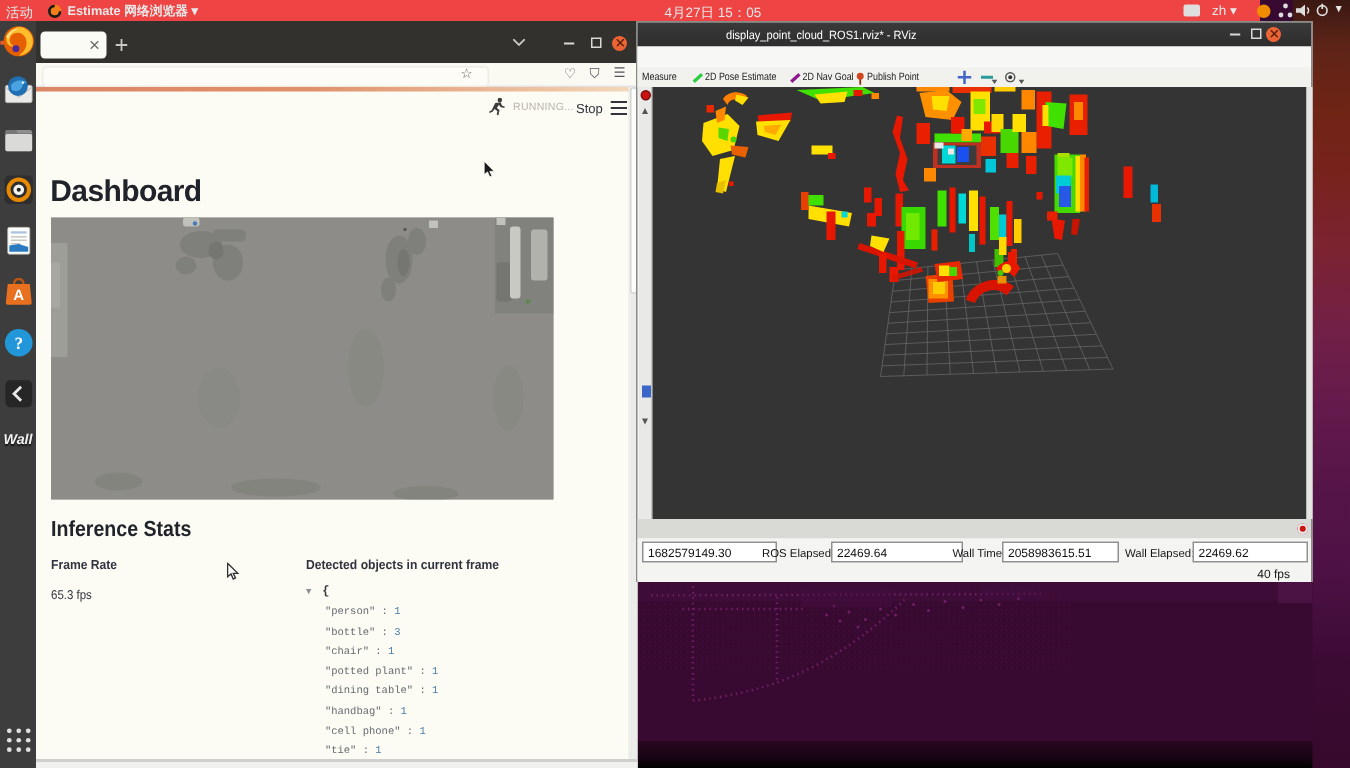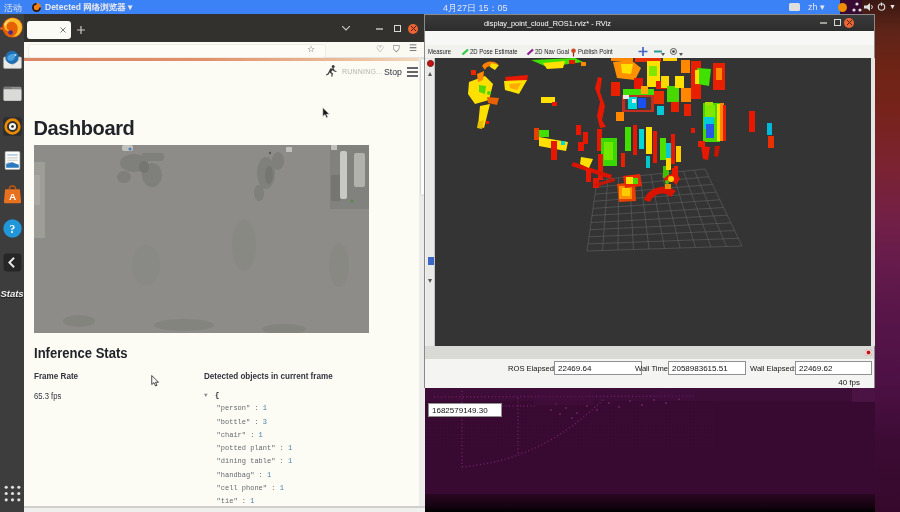--- a/index.html
+++ b/index.html
@@ -5,21 +5,21 @@
 #screen{position:relative;width:900px;height:512px;overflow:hidden;background:#390a31;font-family:"Liberation Sans",sans-serif;}
 .abs{position:absolute;}
 
 #deskright{left:862px;top:0;width:38px;height:512px;
  background:linear-gradient(180deg,#3a1812 0%,#5e2418 6%,#6f2415 14%,#77231c 22%,#7b2330 32%,#732045 42%,#651b4c 52%,#571548 62%,#4e1145 74%,#3c0b34 86%,#36092c 100%);}
 #deskbottom{left:404px;top:388px;width:471px;height:124px;background:#390a31;}
 #deskbottom .dots{position:absolute;left:0;top:0;width:310px;height:58px;
  background-image:radial-gradient(circle at 1px 1px,#4e1041 16%,transparent 17%);background-size:3.5px 3.5px;opacity:.4;}
 #deskbottom .band{position:absolute;left:0;top:106px;width:100%;height:18px;background:linear-gradient(180deg,#2a0721,#140310 70%,#000 100%);}
 
-#topbar{left:0;top:0;width:840px;height:14px;background:#3b82f6;color:#e8e8e8;font-size:9px;}
+#topbar{left:0;top:0;width:840px;height:14px;background:#ef4444;color:#e8e8e8;font-size:9px;}
 #topbar .t{position:absolute;top:1.5px;white-space:nowrap;}
 
 #dock{left:0;top:14px;width:24px;height:498px;background:#3d3d3d;}
 .dicon{position:absolute;left:1.5px;width:21px;height:21px;}
 
 #ff{left:24px;top:14px;width:401px;height:498px;background:#fcfbf4;}
 #fftabs{position:absolute;left:0;top:0;width:401px;height:28px;background:#32312d;}
 #fftab{position:absolute;left:3px;top:7px;width:44px;height:18px;background:#fbfbf6;border-radius:3px;}
 #ffnav{position:absolute;left:0;top:28px;width:401px;height:16px;background:#faf9f2;border-bottom:1px solid #e3e3e5;box-sizing:border-box;}
 #ffurl{position:absolute;left:4px;top:1.5px;width:296px;height:12px;background:#fdfcf6;border:1px solid #eeece4;border-radius:3px;}
@@ -127,21 +127,21 @@
       <text x="10" y="15" font-size="9.5" font-weight="bold" fill="#fff" text-anchor="middle" font-family="Liberation Sans">A</text>
     </svg>
     <svg class="dicon" style="top:204px;" width="20" height="20" viewBox="0 0 20 20">
       <circle cx="10" cy="10" r="8.8" fill="#2196d8"></circle>
       <text x="10" y="14" font-size="11" font-weight="bold" fill="#fff" text-anchor="middle" font-family="Liberation Serif">?</text>
     </svg>
     <svg class="dicon" style="top:238px;" width="20" height="20" viewBox="0 0 20 20">
       <rect x="1.5" y="1.5" width="17" height="17" rx="3" fill="#262626"></rect>
       <path d="M11.5 5.5 L7 10 L11.5 14.5" fill="none" stroke="#e8e8e8" stroke-width="1.8"></path>
     </svg>
-    <div class="dicon" style="top:274px;width:24px;left:0;color:#f2f2f2;font-weight:bold;font-size:9.5px;font-style:italic;text-align:center;text-shadow:0 1px 1px #111;">Stats</div>
+    <div class="dicon" style="top:274px;width:24px;left:0;color:#f2f2f2;font-weight:bold;font-size:9.5px;font-style:italic;text-align:center;text-shadow:0 1px 1px #111;">Wall</div>
     <svg class="dicon" style="top:469px;" width="20" height="20" viewBox="0 0 20 20">
       <g fill="#e0e0e0">
           <circle cx="4" cy="4" r="1.5"></circle>
           <circle cx="10" cy="4" r="1.5"></circle>
           <circle cx="16" cy="4" r="1.5"></circle>
           <circle cx="4" cy="10" r="1.5"></circle>
           <circle cx="10" cy="10" r="1.5"></circle>
           <circle cx="16" cy="10" r="1.5"></circle>
           <circle cx="4" cy="16" r="1.5"></circle>
           <circle cx="10" cy="16" r="1.5"></circle>
@@ -459,38 +459,38 @@
           <circle cx="232" cy="124" r="2" fill="#48c800"></circle>
           <rect x="230" y="126" width="6" height="5" fill="#e89000"></rect>
         </g>
       </svg>
     </div>
     <div id="rvright"></div>
     <div id="rvsep">
         <span style="position:absolute;right:2px;top:3px;width:7px;height:7px;background:#cc1111;border-radius:50%;box-shadow:inset 0 0 0 1.5px #e8e8e8;"></span>
       </div>
     <div id="rvtime">
-      <div class="tf" style="left:3px;width:74px;margin-top:42px;">1682579149.30</div>
+      <div class="tf" style="left:3px;width:90px;">1682579149.30</div>
       <div class="tl" style="left:83px;">ROS Elapsed:</div>
       <div class="tf" style="left:129px;width:88px;">22469.64</div>
       <div class="tl" style="left:210px;">Wall Time:</div>
       <div class="tf" style="left:243px;width:78px;">2058983615.51</div>
       <div class="tl" style="left:325px;">Wall Elapsed:</div>
       <div class="tf" style="left:370px;width:77px;">22469.62</div>
       <div style="position:absolute;right:14px;top:19px;text-align:center;">40 fps</div>
     </div>
   </div>
 
   <div id="topbar" class="abs">
     <span class="t" style="left:4px;">活动</span>
     <svg class="t" style="left:32px;top:2.5px;" width="9" height="9" viewBox="0 0 10 10">
         <circle cx="5" cy="5" r="5" fill="#f57f17"></circle>
         <path d="M5 0 A5 5 0 1 0 10 5 L8 5 A3 3 0 1 1 5 2 Z" fill="#1a1a1a"></path>
       </svg>
-    <span class="t" style="left:45px;font-weight:bold;font-size:8.5px;top:2px;">Detected 网络浏览器 ▾</span>
+    <span class="t" style="left:45px;font-weight:bold;font-size:8.5px;top:2px;">Estimate 网络浏览器 ▾</span>
     <span class="t" style="left:443px;">4月27日  15：05</span>
     <span class="t" style="left:789px;top:3px;width:11px;height:8px;background:#dedede;border-radius:1.5px;"></span>
     <span class="t" style="left:808px;">zh ▾</span>
     <span class="t" style="left:838px;top:2.5px;width:9px;height:9px;background:#f08c00;border-radius:50%;"></span>
     <svg class="t" style="left:852px;top:2px;" width="10" height="10" viewBox="0 0 10 10">
         <g fill="#ddd">
           <circle cx="5" cy="2" r="1.6"></circle>
           <circle cx="2" cy="8" r="1.6"></circle>
           <circle cx="8" cy="8" r="1.6"></circle>
         </g>

